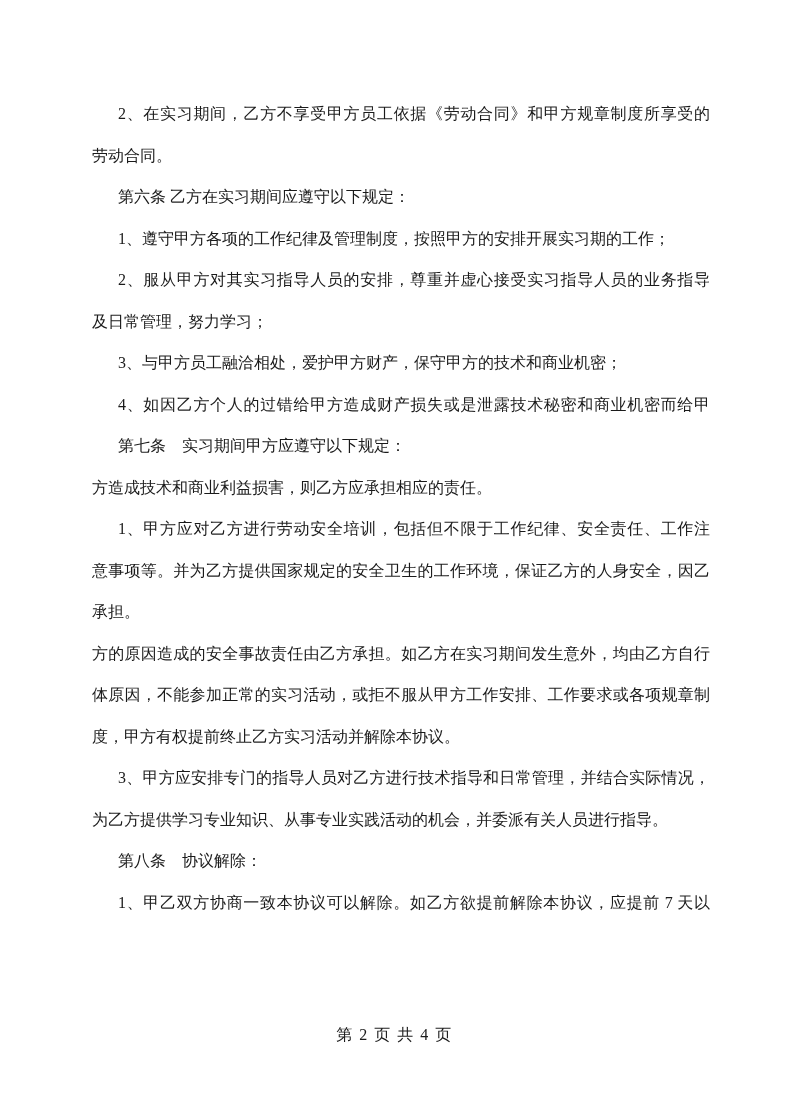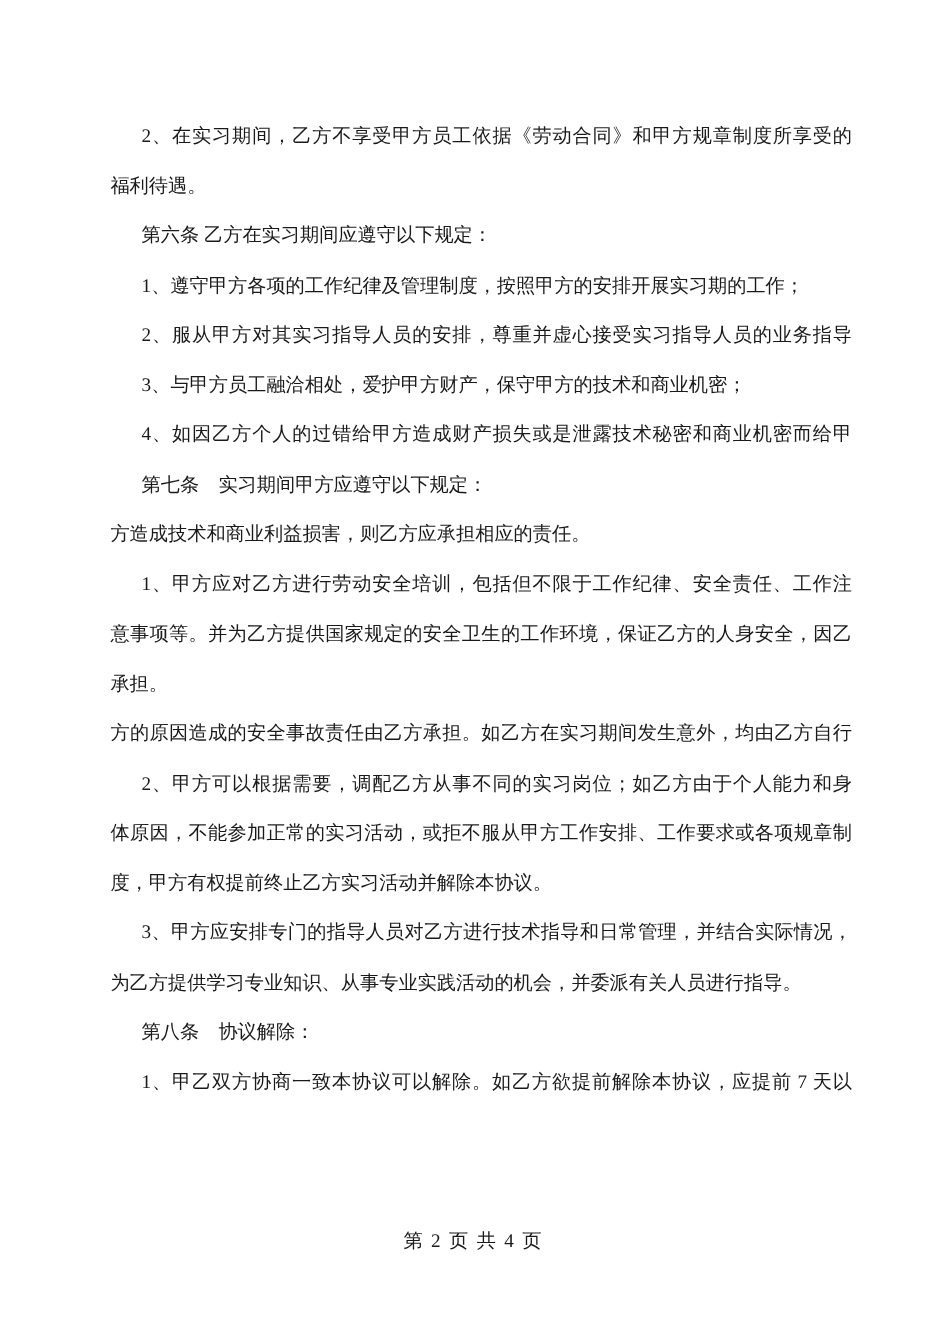--- a/index.html
+++ b/index.html
@@ -49,33 +49,33 @@
     letter-spacing: 1.5px;
     color: #1a1a1a;
   }
 </style>
 </head>
 <body>
 
 <div class="page">
   <div class="doc-body">
       <div class="line indent justify">2、在实习期间，乙方不享受甲方员工依据《劳动合同》和甲方规章制度所享受的</div>
-      <div class="line">福利待遇。</div>
+      <div class="line">劳动合同。</div>
       <div class="line indent">第六条 乙方在实习期间应遵守以下规定：</div>
       <div class="line indent">1、遵守甲方各项的工作纪律及管理制度，按照甲方的安排开展实习期的工作；</div>
       <div class="line indent justify">2、服从甲方对其实习指导人员的安排，尊重并虚心接受实习指导人员的业务指导</div>
+      <div class="line">及日常管理，努力学习；</div>
       <div class="line indent">3、与甲方员工融洽相处，爱护甲方财产，保守甲方的技术和商业机密；</div>
       <div class="line indent justify">4、如因乙方个人的过错给甲方造成财产损失或是泄露技术秘密和商业机密而给甲</div>
       <div class="line indent">第七条　实习期间甲方应遵守以下规定：</div>
       <div class="line">方造成技术和商业利益损害，则乙方应承担相应的责任。</div>
       <div class="line indent justify">1、甲方应对乙方进行劳动安全培训，包括但不限于工作纪律、安全责任、工作注</div>
       <div class="line justify">意事项等。并为乙方提供国家规定的安全卫生的工作环境，保证乙方的人身安全，因乙</div>
       <div class="line">承担。</div>
       <div class="line justify">方的原因造成的安全事故责任由乙方承担。如乙方在实习期间发生意外，均由乙方自行</div>
-      <div class="line indent justify">2、甲方可以根据需要，调配乙方从事不同的实习岗位；如乙方由于个人能力和身</div>
       <div class="line justify">体原因，不能参加正常的实习活动，或拒不服从甲方工作安排、工作要求或各项规章制</div>
       <div class="line">度，甲方有权提前终止乙方实习活动并解除本协议。</div>
       <div class="line indent justify">3、甲方应安排专门的指导人员对乙方进行技术指导和日常管理，并结合实际情况，</div>
       <div class="line">为乙方提供学习专业知识、从事专业实践活动的机会，并委派有关人员进行指导。</div>
       <div class="line indent">第八条　协议解除：</div>
       <div class="line indent justify">1、甲乙双方协商一致本协议可以解除。如乙方欲提前解除本协议，应提前 7 天以</div>
     </div>
   <div class="footer">第 2 页 共 4 页</div>
 </div>
 

